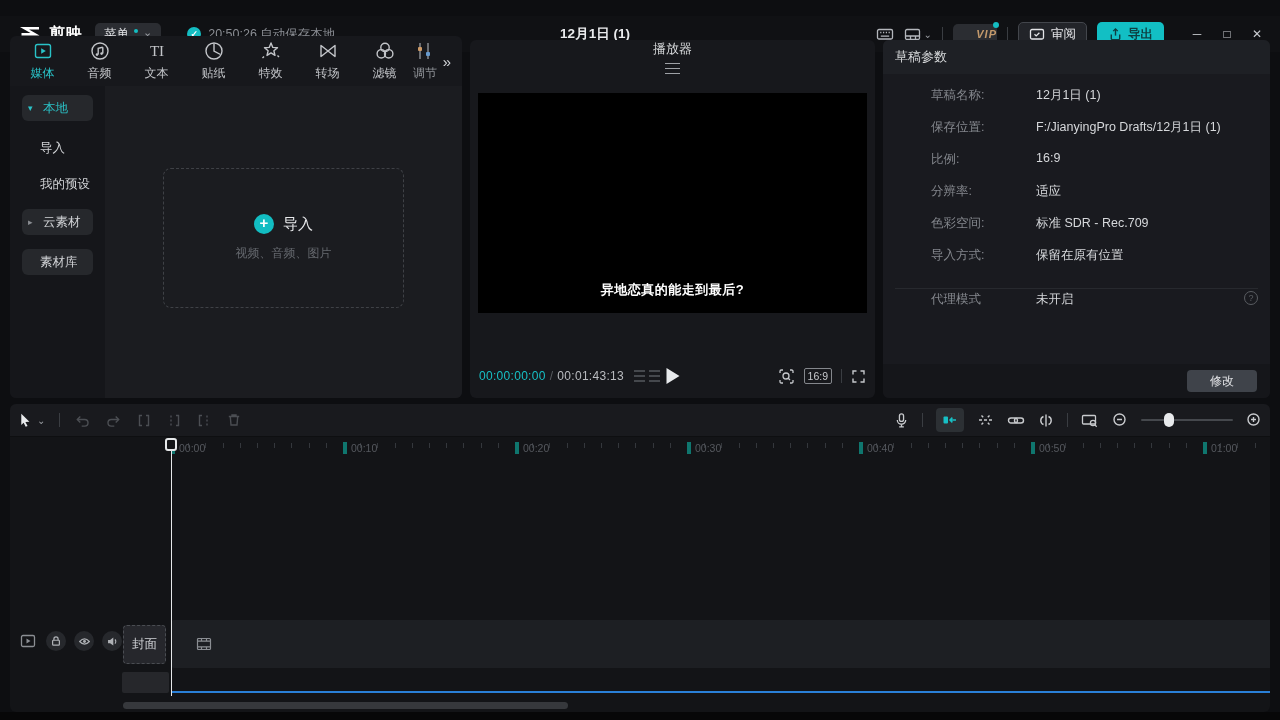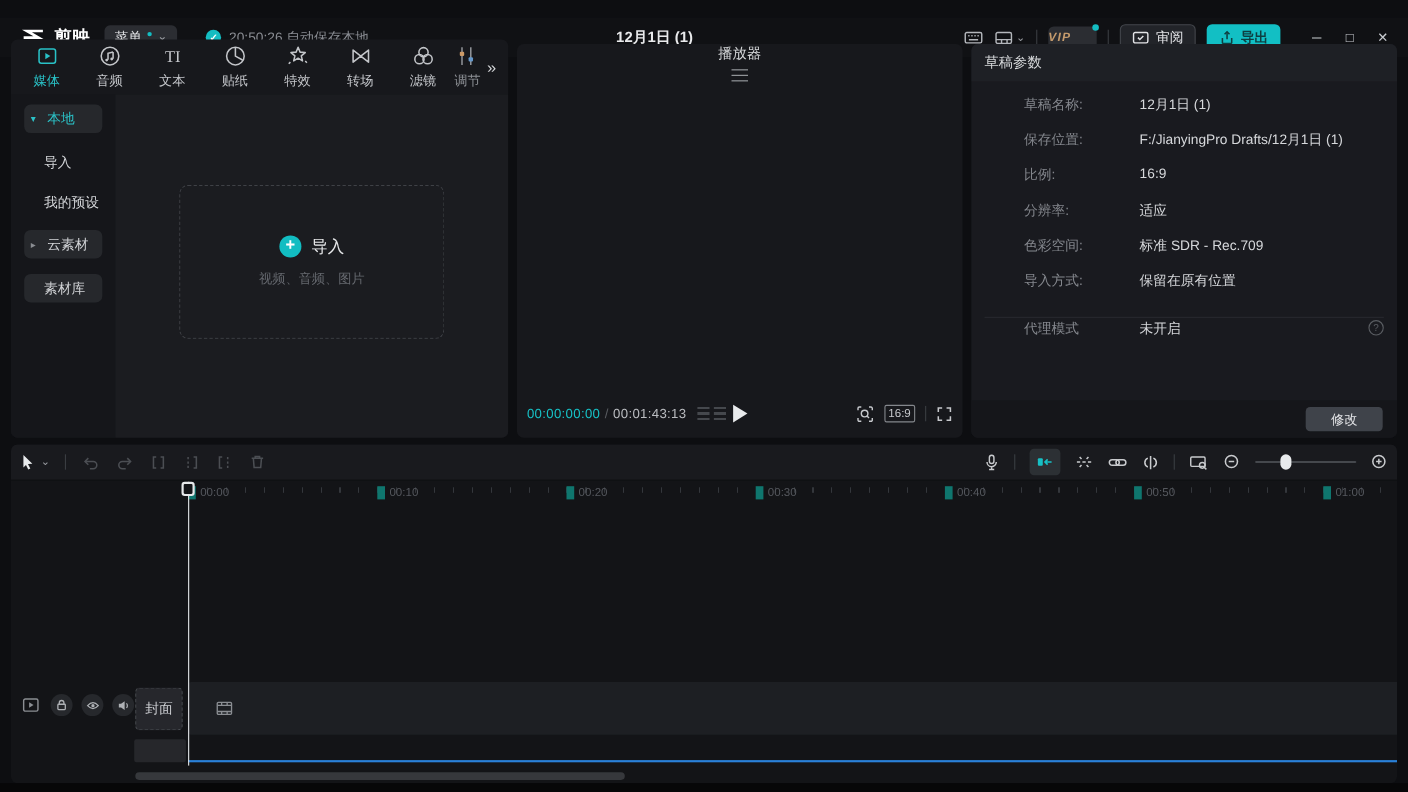--- a/index.html
+++ b/index.html
@@ -17,21 +17,21 @@
   .logo-text { font-size:16px; font-weight:bold; color:#fff; letter-spacing:1px; }
   .menu-btn { display:flex; align-items:center; gap:5px; height:22px; padding:0 9px; background:#2b2d32; border-radius:5px; color:#e3e4e7; font-size:12.5px; }
   .menu-dot { width:4px; height:4px; border-radius:50%; background:#14bdc2; margin-top:-6px; }
   .menu-chev { color:#9a9da2; font-size:11px; margin-top:-3px; }
   .autosave { display:flex; align-items:center; gap:7px; margin-left:26px; color:#8b8e94; font-size:12.5px; }
   .check-circle { width:14px; height:14px; border-radius:50%; background:#14bdc2; color:#fff; font-size:9px; font-weight:bold; display:flex; align-items:center; justify-content:center; }
   .win-title { position:absolute; left:520px; width:150px; text-align:center; font-size:13.5px; font-weight:bold; color:#e9eaec; }
   .topbar-right { position:absolute; right:0; top:0; height:36px; display:flex; align-items:center; gap:10px; padding-right:8px; }
   .tb-icon { color:#b4b7bc; display:flex; align-items:center; gap:3px; }
   .tb-divider { width:1px; height:15px; background:#3a3d42; }
-  .vip-badge { position:relative; width:44px; height:21px; background:#2b2d32; border-radius:5px; display:flex; align-items:center; justify-content:flex-start; color:#c49a6c; font-weight:bold; font-style:italic; font-size:11px; letter-spacing:1px; }
+  .vip-badge { position:relative; width:44px; height:21px; background:#2b2d32; border-radius:5px; display:flex; align-items:center; justify-content:flex-end; color:#c49a6c; font-weight:bold; font-style:italic; font-size:11px; letter-spacing:1px; }
   .vip-dot { position:absolute; top:-2px; right:-2px; width:6px; height:6px; border-radius:50%; background:#14bdc2; }
   .review-btn { display:flex; align-items:center; gap:6px; height:24px; padding:0 10px; background:#222429; border:1px solid #43464c; border-radius:5px; color:#e3e4e7; font-size:12.5px; }
   .export-btn { display:flex; align-items:center; gap:5px; height:24px; padding:0 11px; background:#12bfc4; border-radius:5px; color:#0e3e40; font-size:12.5px; font-weight:bold; }
   .win-controls { display:flex; margin-left:8px; }
   .win-btn { width:30px; height:30px; display:flex; align-items:center; justify-content:center; color:#c9ccd1; font-size:12px; }
 
   
   .media-panel { position:absolute; left:10px; top:36px; width:452px; height:362px; background:#17181c; border-radius:6px; overflow:hidden; }
   .tabs-wrap { position:relative; height:50px; }
   .tabs { position:absolute; left:4px; top:0; width:430px; height:50px; display:flex; overflow:hidden; }
@@ -91,21 +91,21 @@
   .tl-right { margin-left:auto; display:flex; align-items:center; gap:13px; }
   .tli { color:#4b4e53; }
   .tli.on { color:#c8cacd; }
   .chev-sm { color:#9a9da2; font-size:10px; }
   .magnet-btn { width:28px; height:24px; background:#2c3034; border-radius:4px; display:flex; align-items:center; justify-content:center; color:#17c0c5; }
   .zoom-slider { position:relative; width:92px; height:14px; }
   .zoom-track { position:absolute; top:6px; left:0; right:0; height:2px; background:#45484d; border-radius:1px; }
   .zoom-handle { position:absolute; top:0; left:23px; width:10px; height:14px; background:#e8eaec; border-radius:5px; }
   .ruler { position:absolute; left:0; top:34px; right:0; height:22px; }
   .ruler-ticks { position:absolute; left:161px; right:4px; top:5px; height:5px; background:repeating-linear-gradient(90deg,#34373c 0 1px,transparent 1px 17.2px); }
-  .rl { position:absolute; top:4px; font-size:10.5px; color:#55585e; border-left:7px solid #0f766e; padding-left:4px; line-height:12px; }
+  .rl { position:absolute; top:4px; font-size:10.5px; color:#55585e; border-left:4px solid #0f766e; padding-left:4px; line-height:12px; }
   .main-lane { position:absolute; left:161px; top:216px; width:1099px; height:48px; background:#1d1f23; border-radius:3px 0 0 3px; }
   .film-ic { position:absolute; left:25px; top:16px; color:#8b8e93; }
   .cover-btn { position:absolute; left:113px; top:221px; width:43px; height:39px; background:#26272c; border:1px dashed #4a4d52; border-radius:4px; display:flex; align-items:center; justify-content:center; color:#d0d2d6; font-size:12.5px; }
   .track-controls { position:absolute; left:8px; top:227px; display:flex; align-items:center; gap:8px; }
   .tc-circle { width:20px; height:20px; border-radius:50%; background:#26282c; display:flex; align-items:center; justify-content:center; color:#aeb1b5; }
   .tc-plain { width:20px; height:20px; display:flex; align-items:center; justify-content:center; color:#8b8e93; }
   .stub-block { position:absolute; left:112px; top:268px; width:47px; height:21px; background:#26272b; border-radius:2px; }
   .blue-line { position:absolute; left:161px; top:287px; width:1099px; height:2px; }
   .h-scrollbar { position:absolute; left:113px; top:298px; width:445px; height:7px; background:#36383c; border-radius:4px; }
   .playhead-line { position:absolute; left:161px; top:34px; width:1px; height:258px; background:#e6e8ea; }
@@ -275,20 +275,23 @@
         <div class="import-sub">视频、音频、图片</div>
       </div>
     </div>
   </div>
 
   <div class="player-panel">
     <div class="player-head">
       <span>播放器</span>
       <span class="hamburger"></span>
     </div>
+    <div class="video">
+      <div class="caption">异地恋真的能走到最后?</div>
+    </div>
     <div class="player-foot">
       <span class="timecode">
         <span class="t-cur">00:00:00:00</span><span class="t-sep">/</span><span class="t-total">00:01:43:13</span>
       </span>
       <span class="list-icons">
           <span class="list-ic"></span>
           <span class="list-ic"></span>
         </span>
       <span class="play-btn"></span>
       <span class="foot-right">

